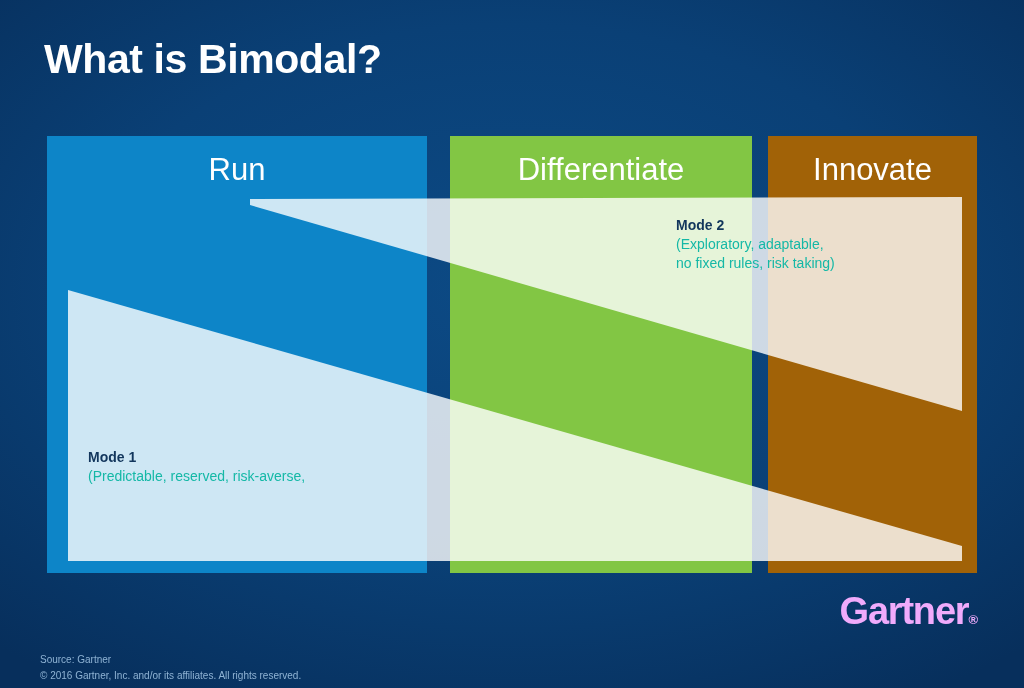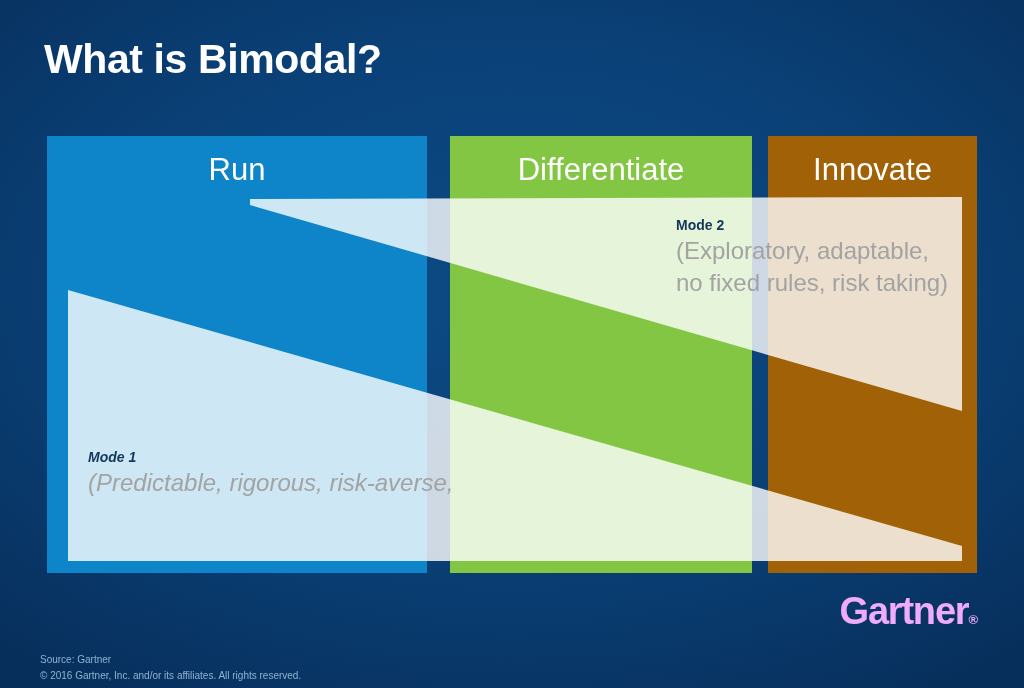--- a/index.html
+++ b/index.html
@@ -70,25 +70,25 @@
     color: #1f3a52;
     line-height: 1.32;
   }
   .mode-title {
     font-size: 14px;
     font-weight: bold;
     color: #12365c;
     margin-bottom: 1px;
   }
   .mode-desc {
-    font-size: 24px;
+    font-size: 14px;
     font-weight: normal;
-    color: #a3a3a3;
+    color: #14b8a6;
   }
-  #mode1-block { left: 88px;  top: 448px; font-style: italic; }
+  #mode1-block { left: 88px;  top: 448px; }
   #mode2-block { left: 676px; top: 216px; }
 
   
   #footer-source {
     position: absolute;
     left: 40px;
     top: 625px;
     font-size: 10px;
     color: #8fb3d4;
     line-height: 1.55;
@@ -132,21 +132,21 @@
 
   <svg id="wedges" viewBox="0 0 1024 688" width="1024" height="688">
 
     <polygon points="68,290 962,546 962,561 68,561" fill="#ffffff" fill-opacity="0.80"></polygon>
 
     <polygon points="250,199 962,197 962,411 250,205" fill="#ffffff" fill-opacity="0.80"></polygon>
   </svg>
 
   <div class="mode-block" id="mode1-block">
     <div class="mode-title">Mode 1</div>
-    <div class="mode-desc">(Predictable, rigorous, risk-averse,</div>
+    <div class="mode-desc">(Predictable, reserved, risk-averse,</div>
   </div>
 
   <div class="mode-block" id="mode2-block">
     <div class="mode-title">Mode 2</div>
     <div class="mode-desc">(Exploratory, adaptable,</div>
     <div class="mode-desc">no fixed rules, risk taking)</div>
   </div>
 
   <div id="footer-source">
     <div>Source: Gartner</div>

